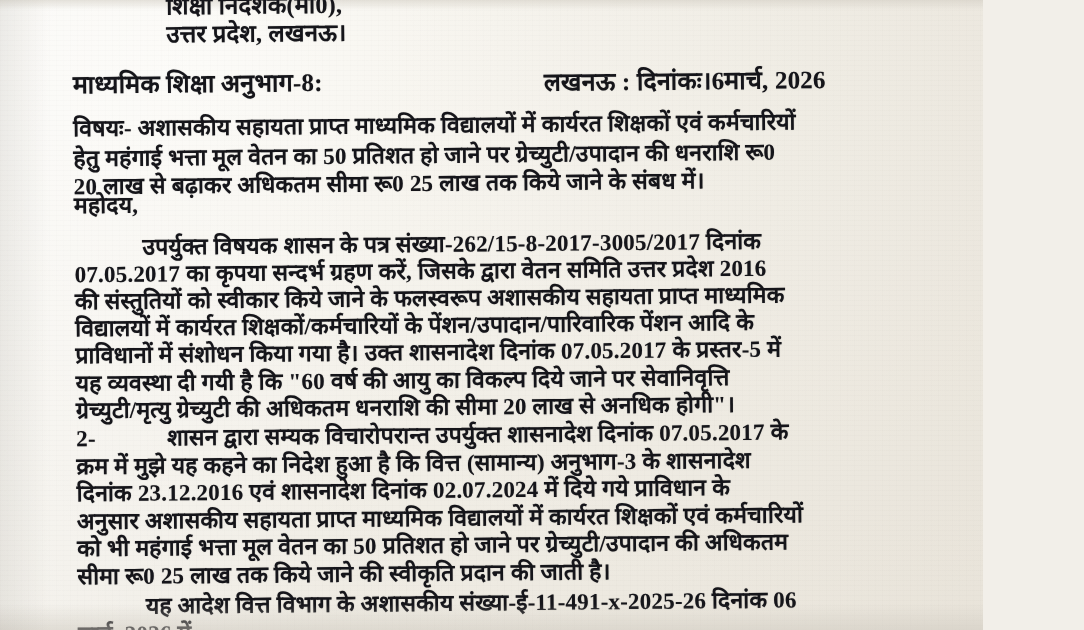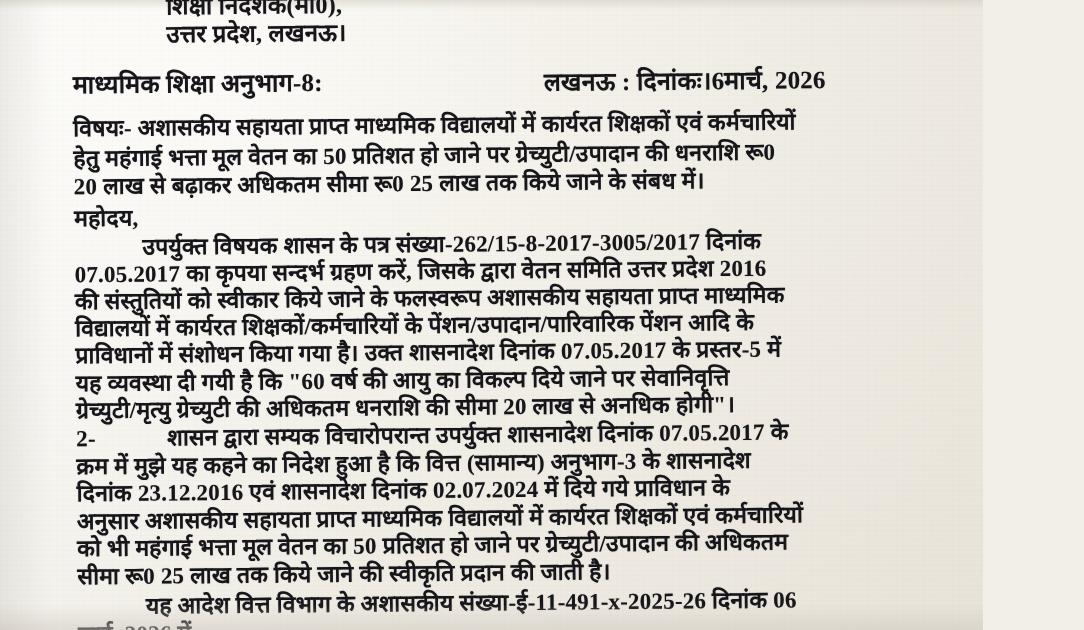--- a/index.html
+++ b/index.html
@@ -94,21 +94,21 @@
     <div class="ln hdr" style="left:166px; top:-4px;">शिक्षा निदेशक(मा0),</div>
     <div class="ln hdr" style="left:166px; top:24px;">उत्तर प्रदेश, लखनऊ।</div>
 
     <div class="ln big" style="left:72px; top:73px;">माध्यमिक शिक्षा अनुभाग-8:</div>
     <div class="ln big" style="left:543px; top:75px;">लखनऊ : दिनांकः।6मार्च, 2026</div>
 
     <div class="ln" style="left:72px; top:118px;">विषयः- अशासकीय सहायता प्राप्त माध्यमिक विद्यालयों में कार्यरत शिक्षकों एवं कर्मचारियों</div>
     <div class="ln" style="left:72px; top:148px;">हेतु महंगाई भत्ता मूल वेतन का 50 प्रतिशत हो जाने पर ग्रेच्युटी/उपादान की धनराशि रू0</div>
     <div class="ln" style="left:72px; top:176px;">20 लाख से बढ़ाकर अधिकतम सीमा रू0 25 लाख तक किये जाने के संबध में।</div>
 
-    <div class="ln" style="left:72px; top:208px;">महोदय,</div>
+    <div class="ln" style="left:72px; top:195px;">महोदय,</div>
 
     <div class="ln" style="left:140px; top:237px;">उपर्युक्त विषयक शासन के पत्र संख्या-262/15-8-2017-3005/2017 दिनांक</div>
     <div class="ln" style="left:72px; top:264px;">07.05.2017 का कृपया सन्दर्भ ग्रहण करें, जिसके द्वारा वेतन समिति उत्तर प्रदेश 2016</div>
     <div class="ln" style="left:72px; top:291px;">की संस्तुतियों को स्वीकार किये जाने के फलस्वरूप अशासकीय सहायता प्राप्त माध्यमिक</div>
     <div class="ln" style="left:72px; top:318px;">विद्यालयों में कार्यरत शिक्षकों/कर्मचारियों के पेंशन/उपादान/पारिवारिक पेंशन आदि के</div>
     <div class="ln" style="left:72px; top:345px;">प्राविधानों में संशोधन किया गया है। उक्त शासनादेश दिनांक 07.05.2017 के प्रस्तर-5 में</div>
     <div class="ln" style="left:72px; top:373px;">यह व्यवस्था दी गयी है कि "60 वर्ष की आयु का विकल्प दिये जाने पर सेवानिवृत्ति</div>
     <div class="ln" style="left:72px; top:400px;">ग्रेच्युटी/मृत्यु ग्रेच्युटी की अधिकतम धनराशि की सीमा 20 लाख से अनधिक होगी"।</div>
 
     <div class="ln" style="left:72px; top:428px;">2-</div>

